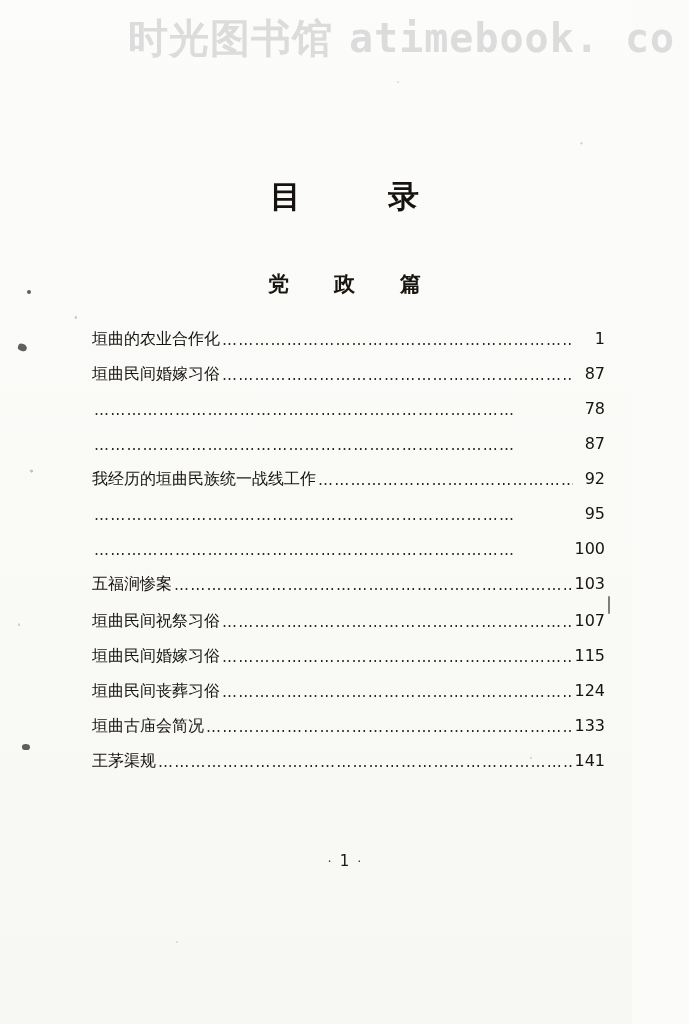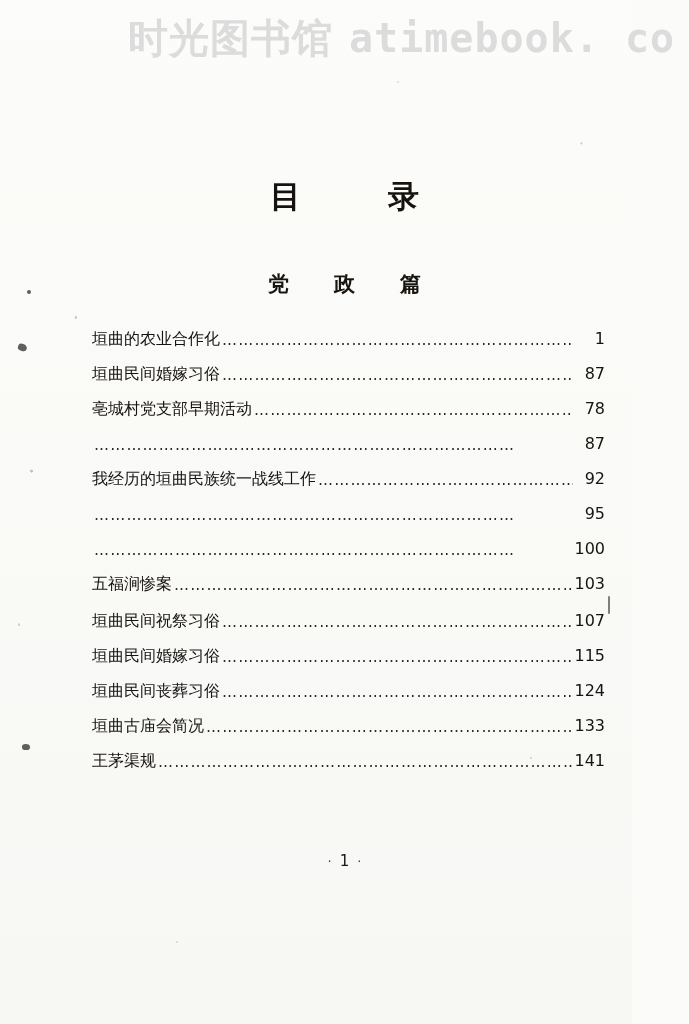--- a/index.html
+++ b/index.html
@@ -174,21 +174,20 @@
         <span class="e-label">垣曲的农业合作化</span>
         <span class="e-dots">……………………………………………………………………</span>
         <span class="e-page">1</span>
       </div>
       <div class="entry">
         <span class="e-label">垣曲民间婚嫁习俗</span>
         <span class="e-dots">……………………………………………………………………</span>
         <span class="e-page">87</span>
       </div>
       <div class="entry">
-        <span class="e-label">亳城村党支部早期活动</span>
         <span class="e-dots">……………………………………………………………………</span>
         <span class="e-page">78</span>
       </div>
       <div class="entry">
         <span class="e-dots">……………………………………………………………………</span>
         <span class="e-page">87</span>
       </div>
       <div class="entry">
         <span class="e-label">我经历的垣曲民族统一战线工作</span>
         <span class="e-dots">……………………………………………………………………</span>

